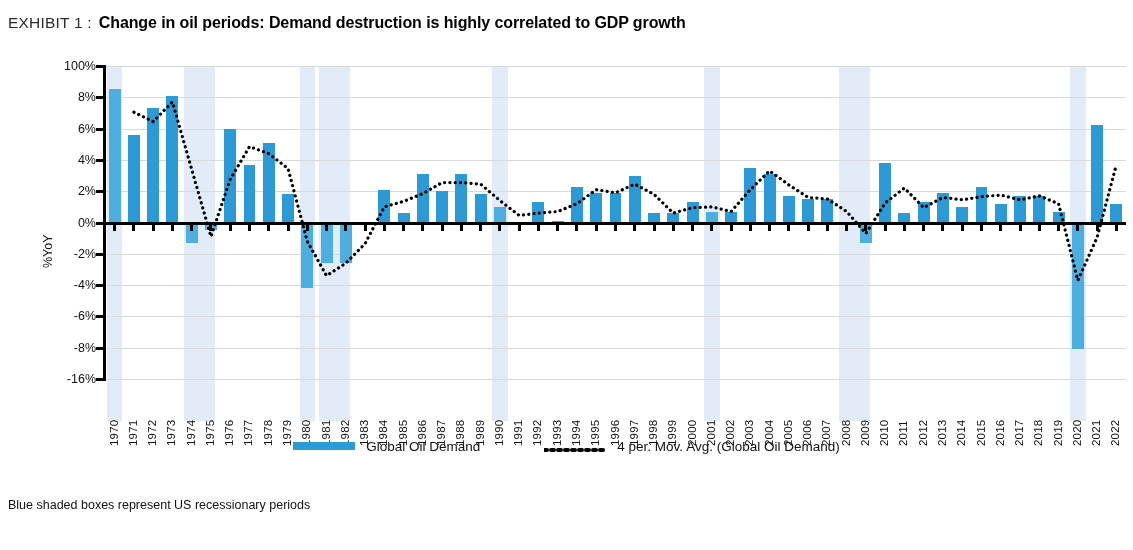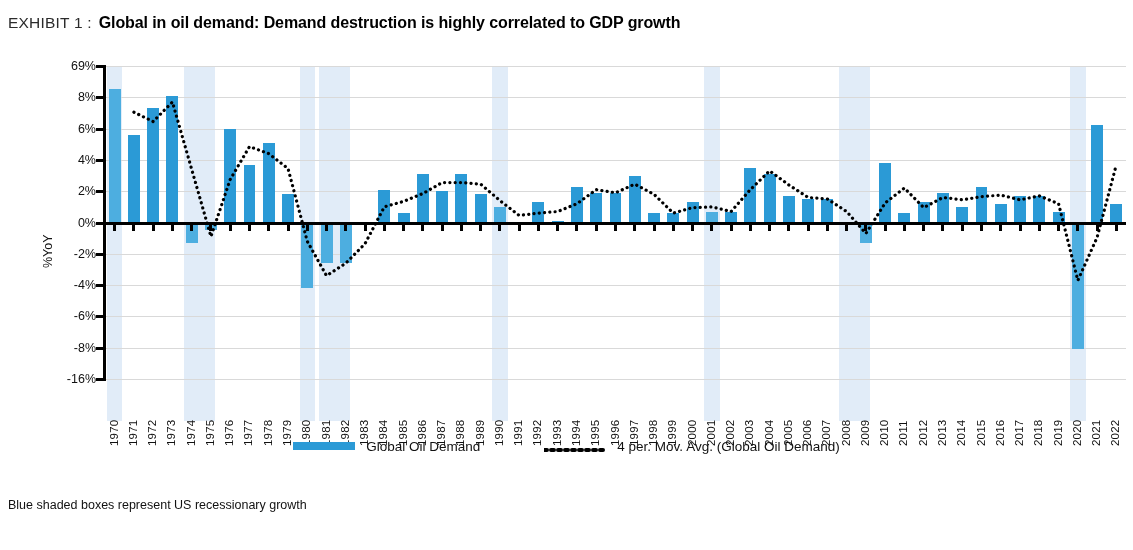--- a/index.html
+++ b/index.html
@@ -87,27 +87,27 @@
   .legend-label { font-size:13.5px; color:#111; white-space:nowrap; }
   
   #footer { position:absolute; left:8px; top:498px; }
   .footnote { font-size:12.5px; color:#111; margin-bottom:8px; white-space:nowrap; }
 </style>
 </head>
 <body>
 
 <div id="header">
   <span id="exhibit-label">EXHIBIT 1 :</span>
-  <span id="exhibit-title">Global in oil demand: Demand destruction is highly correlated to GDP growth</span>
+  <span id="exhibit-title">Change in oil periods: Demand destruction is highly correlated to GDP growth</span>
 </div>
 
 <div id="chart">
   <div id="ylabel">%YoY</div>
   <div id="yticks">
-      <div class="ytick" style="top: 20px;">69%</div>
+      <div class="ytick" style="top: 20px;">100%</div>
       <div class="ytick" style="top: 51.3px;">8%</div>
       <div class="ytick" style="top: 82.6px;">6%</div>
       <div class="ytick" style="top: 113.9px;">4%</div>
       <div class="ytick" style="top: 145.2px;">2%</div>
       <div class="ytick" style="top: 176.5px;">0%</div>
       <div class="ytick" style="top: 207.8px;">-2%</div>
       <div class="ytick" style="top: 239.1px;">-4%</div>
       <div class="ytick" style="top: 270.4px;">-6%</div>
       <div class="ytick" style="top: 301.7px;">-8%</div>
       <div class="ytick" style="top: 333px;">-16%</div>
@@ -328,14 +328,14 @@
     <span class="legend-swatch-dots">
       <svg width="62" height="10" viewBox="0 0 62 10">
           <line x1="0" y1="5" x2="62" y2="5" stroke="#000" stroke-width="4" stroke-dasharray="3 4" stroke-linecap="round"></line>
         </svg>
     </span>
     <span class="legend-label">4 per. Mov. Avg. (Global Oil Demand)</span>
   </div>
 </div>
 
 <div id="footer">
-  <div class="footnote">Blue shaded boxes represent US recessionary growth</div>
+  <div class="footnote">Blue shaded boxes represent US recessionary periods</div>
 </div>
 
 </body></html>

